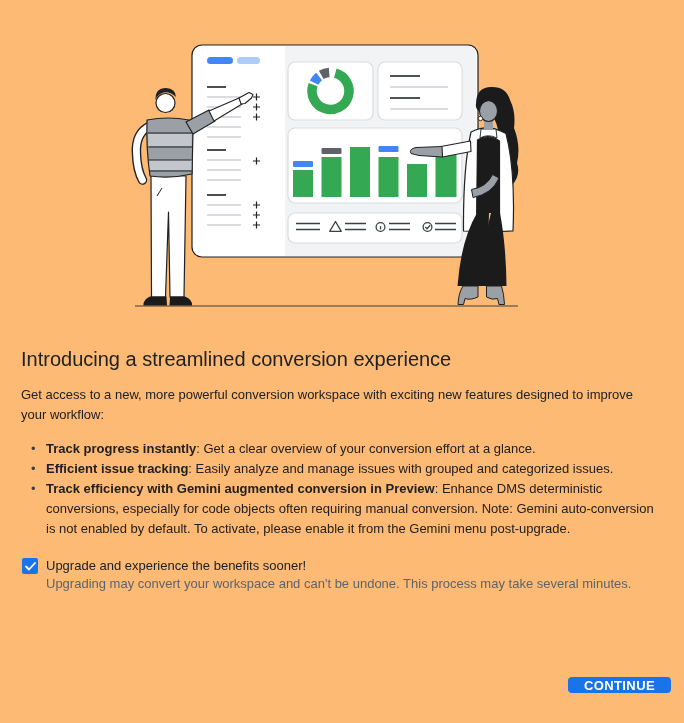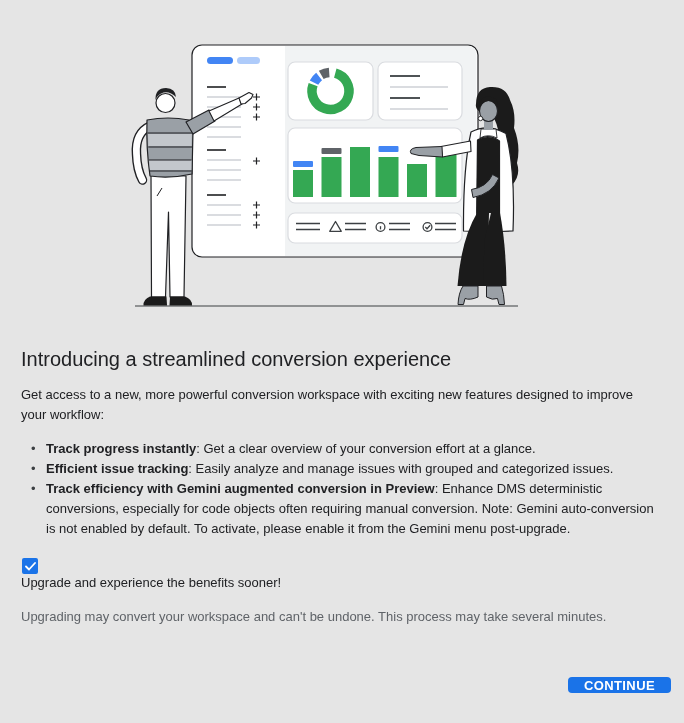--- a/index.html
+++ b/index.html
@@ -1,38 +1,38 @@
 <!DOCTYPE html>
 <html><head>
 <meta charset="utf-8">
 <style>
   * { box-sizing: border-box; }
   html,body { margin:0; padding:0; background:#fff; }
   .page {
-    position:relative; width:684px; height:723px; background:#e5e5e5;
+    position:relative; width:684px; height:723px; background:#fdba74;
     font-family:"Liberation Sans", sans-serif; color:#202124; overflow:hidden;
   }
   .illustration { position:absolute; left:0; top:0; width:684px; height:320px; }
   .content { position:absolute; left:21px; top:347px; width:642px; }
   .title { font-size:20px; font-weight:400; line-height:24px; margin:0; color:#202124; }
   .intro { font-size:13px; line-height:20px; margin:14px 0 0; max-width:616px; }
   .features { list-style:none; margin:14px 0 0; padding:0; }
   .features li { position:relative; padding-left:25px; font-size:13px; line-height:20px; max-width:636px; }
   .features li::before { content:"\2022"; position:absolute; left:10px; top:0; color:#3c4043; }
   .features b { font-weight:700; }
-  .checkbox-row { margin-top:18px; display:flex; align-items:flex-start;flex-direction:column; }
+  .checkbox-row { margin-top:18px; display:flex; align-items:flex-start; }
   .checkbox {
     width:16px; height:16px; flex:none; margin:1px 8px 0 1px;
     background:#1a73e8; border-radius:2px; cursor:pointer;
     display:flex; align-items:center; justify-content:center;
   }
   .checkbox svg { display:block; }
   .cb-text { padding-top:0; }
   .cb-label { font-size:13px; line-height:17px; color:#202124; }
-  .cb-desc { font-size:13px; line-height:18px; color:#5f6368; margin-top:17px; }
+  .cb-desc { font-size:13px; line-height:18px; color:#5f6368; margin-top:1px; }
   .continue-btn {
     position:absolute; right:13px; top:677px; height:16px;
     background:#1a73e8; color:#ffffff; border:none; border-radius:4px;
     font-family:"Liberation Sans", sans-serif; font-size:13px; font-weight:700;
     letter-spacing:0.4px; padding:0 16px; cursor:pointer;
   }
 </style>
 </head>
 <body>
 

